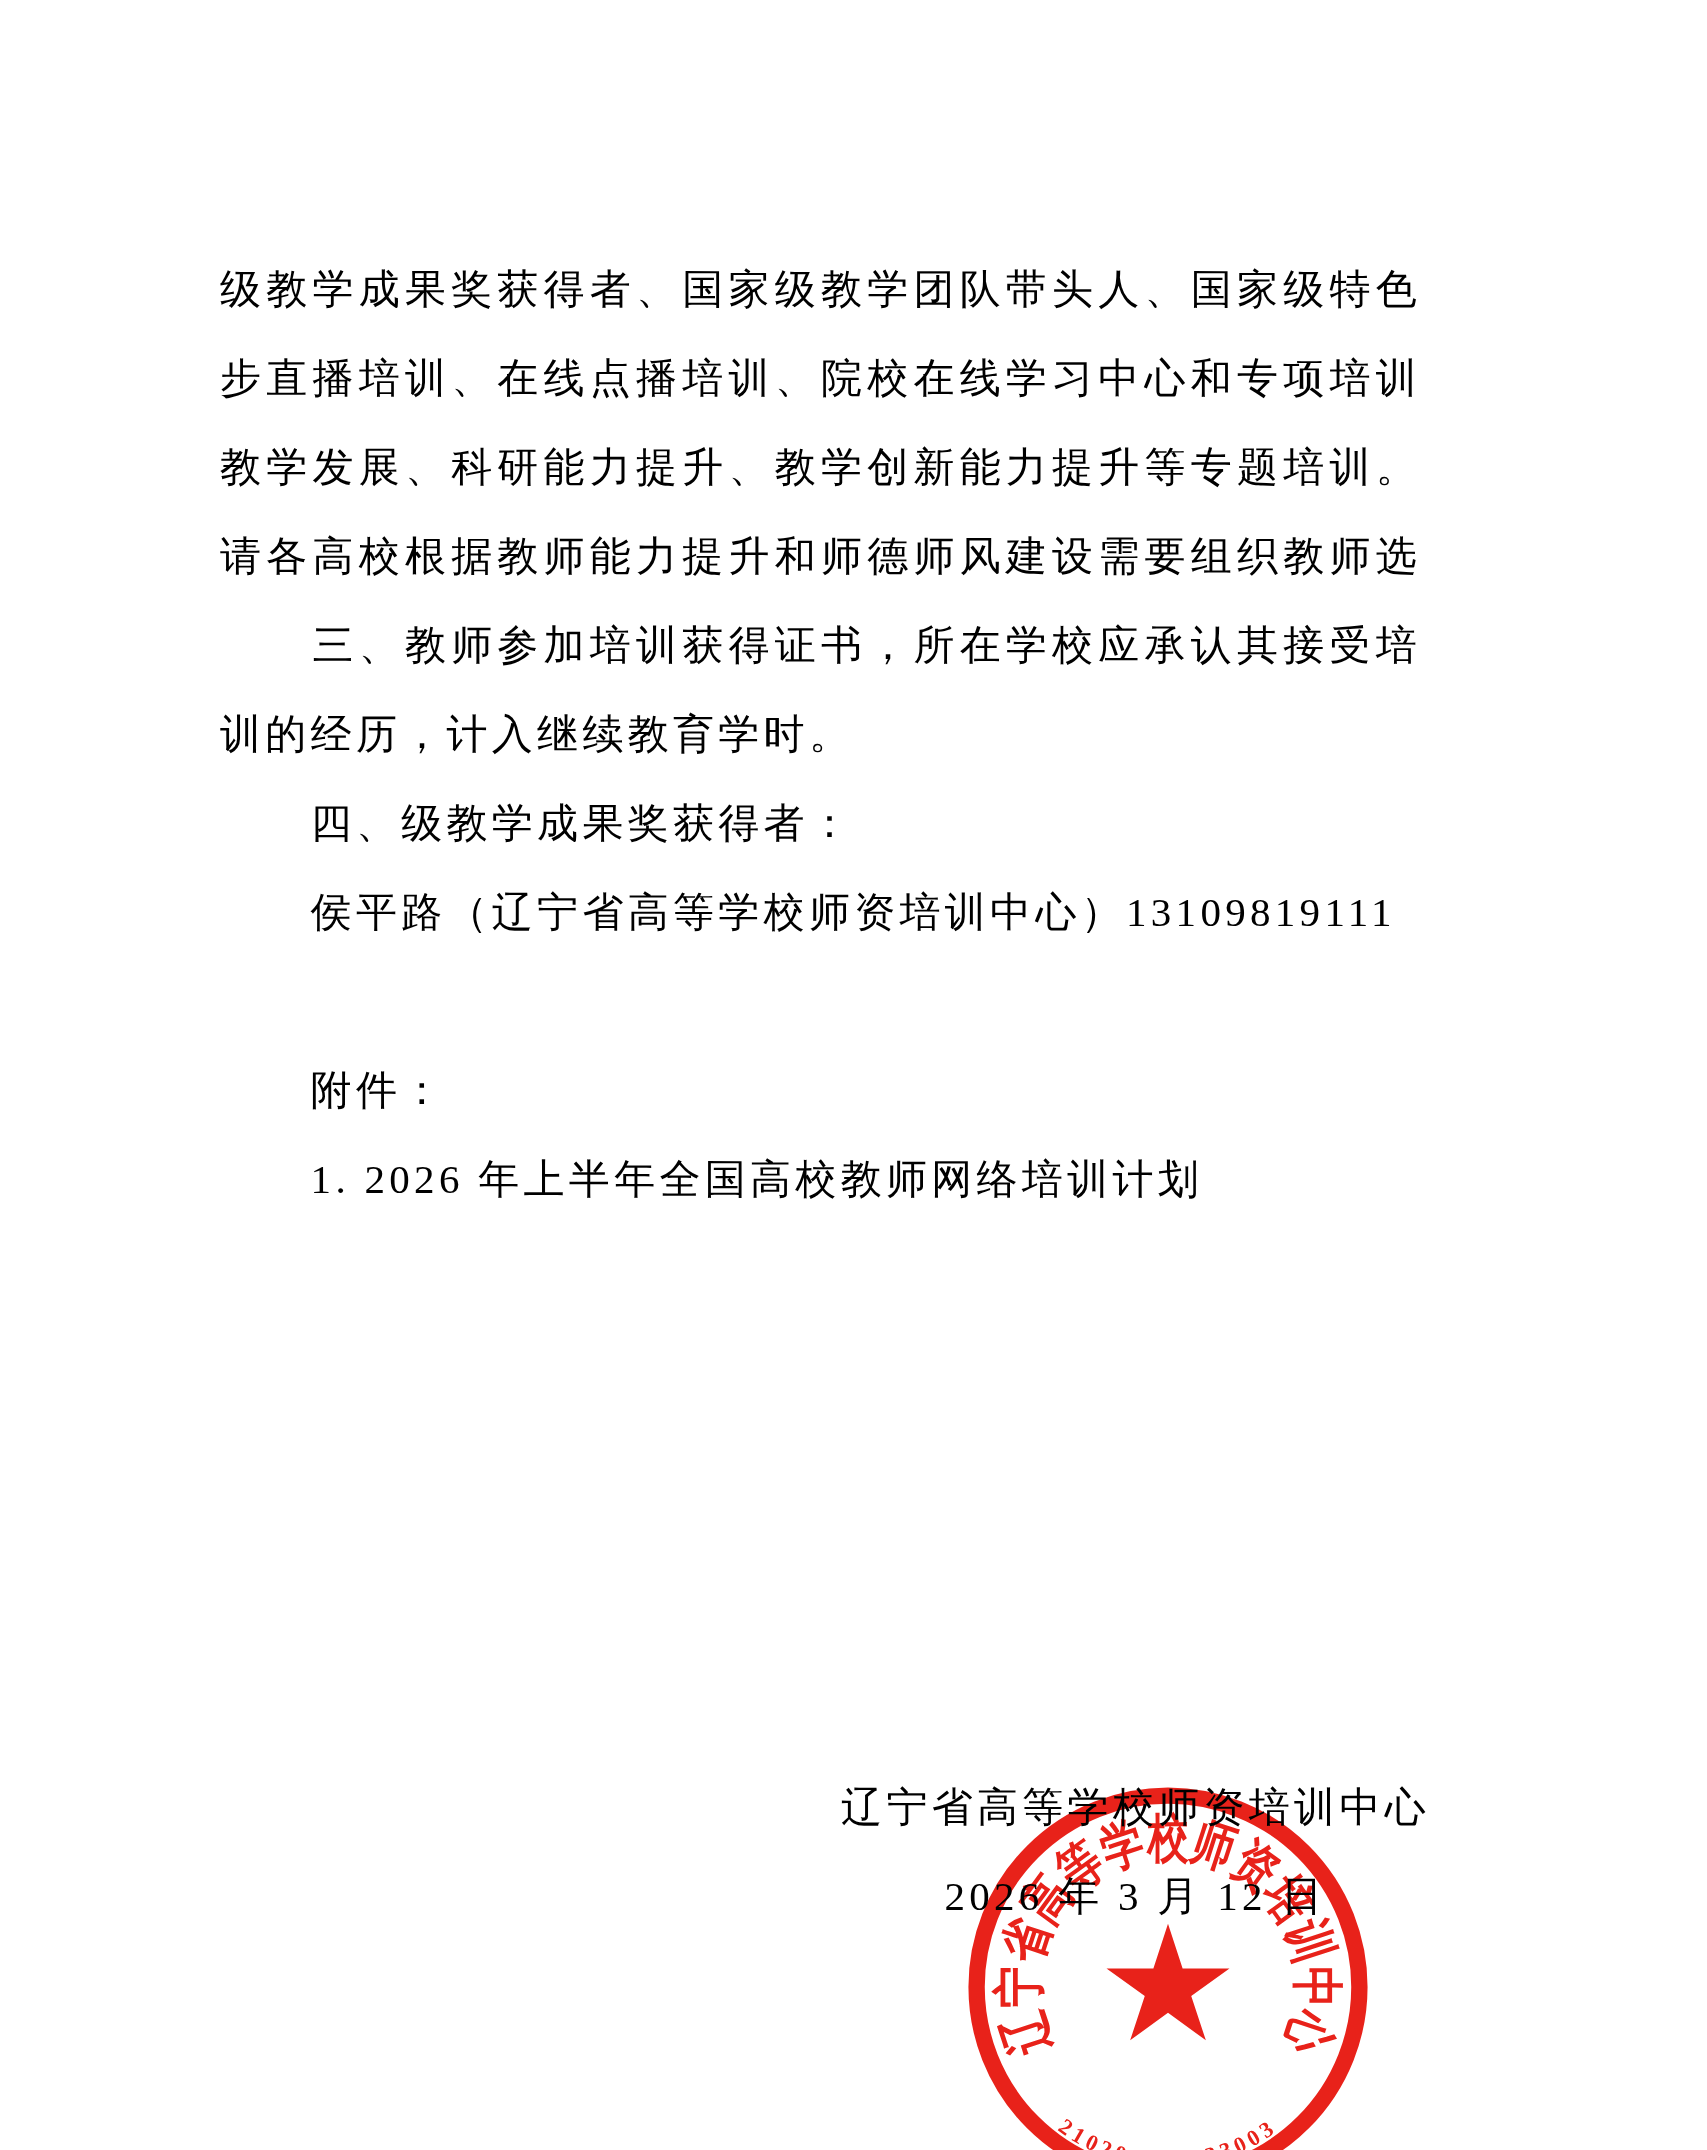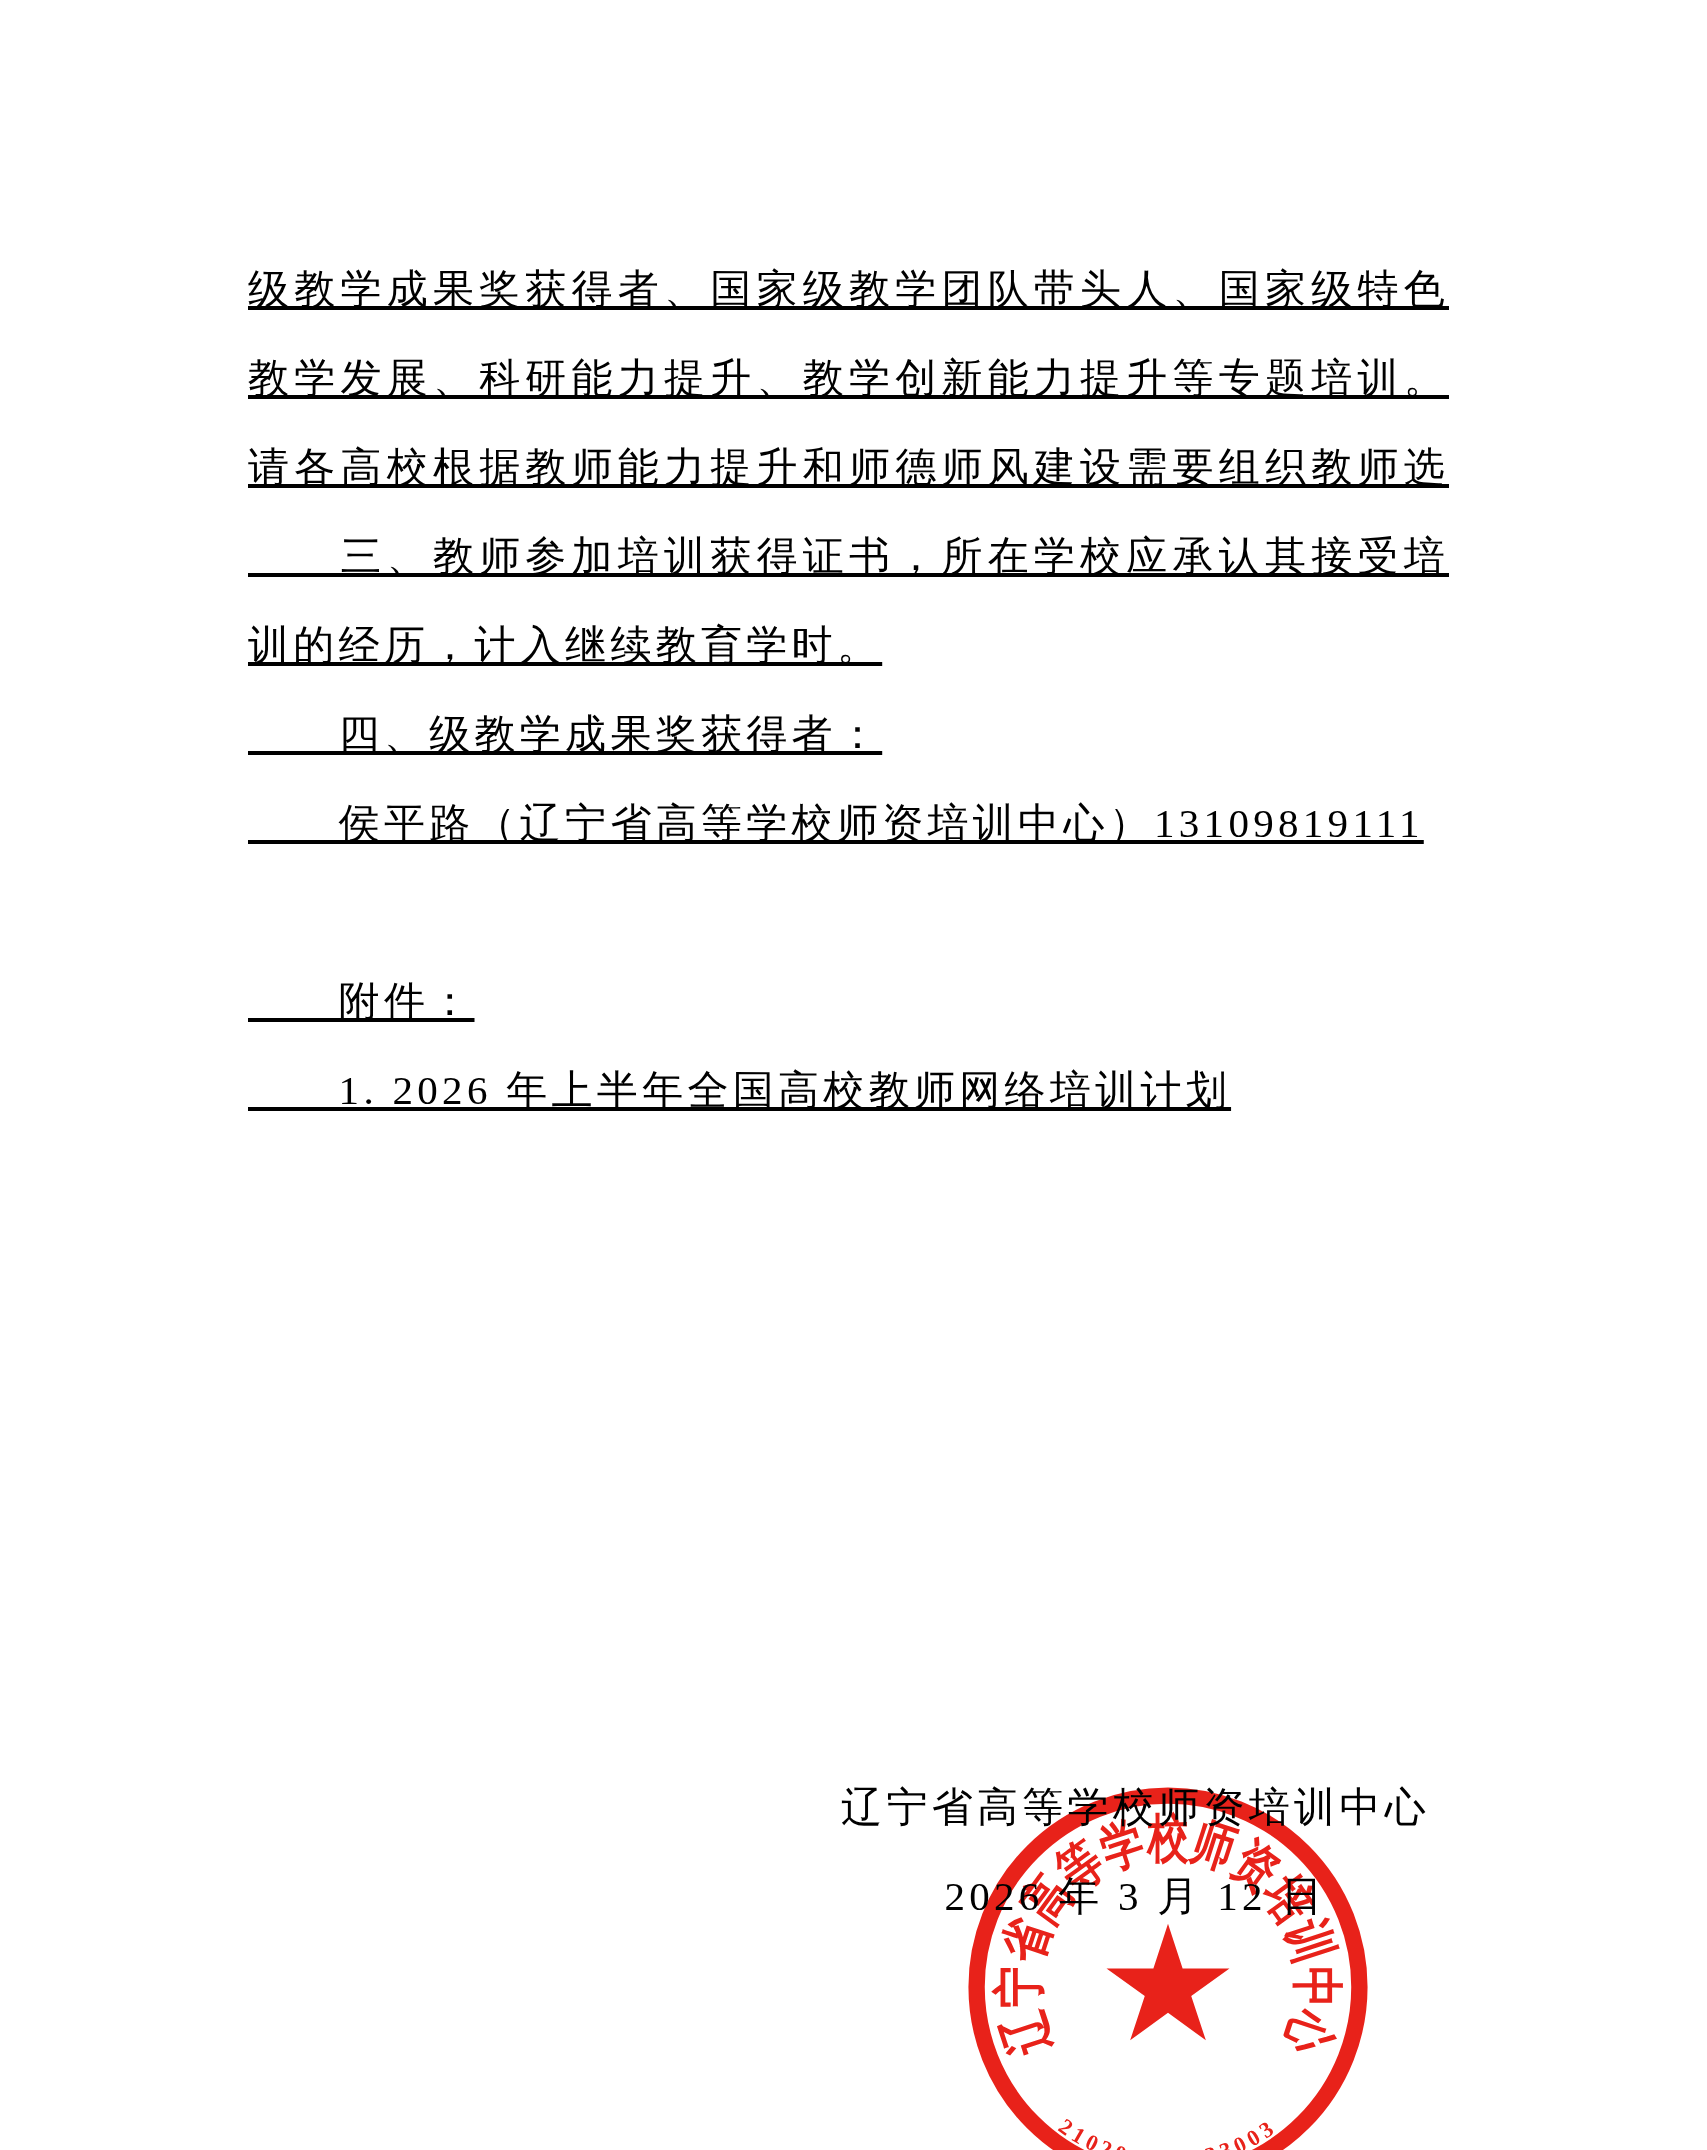--- a/index.html
+++ b/index.html
@@ -10,24 +10,23 @@
   body {
     width: 1707px;
     height: 2414px;
     position: relative;
     font-family: "Liberation Serif", "DejaVu Serif", serif;
     color: #000;
     overflow: hidden;
   }
   .content {
     position: absolute;
-    left: 248px;
+    left: 220px;
     top: 245px;
     width: 1201px;
-    text-decoration: underline;
   }
   .line {
     height: 89px;
     line-height: 89px;
     font-size: 41px;
     letter-spacing: 4.3px;
     white-space: pre;
   }
   .line.j {
     white-space: nowrap;
@@ -72,20 +71,21 @@
     font-size: 52px;
     font-weight: 700;
     letter-spacing: 11px;
   }
 </style>
 </head>
 <body>
 
 <div class="content">
   <div class="line j">级教学成果奖获得者、国家级教学团队带头人、国家级特色</div>
+  <div class="line j">步直播培训、在线点播培训、院校在线学习中心和专项培训</div>
   <div class="line j">教学发展、科研能力提升、教学创新能力提升等专题培训。</div>
   <div class="line j">请各高校根据教师能力提升和师德师风建设需要组织教师选</div>
   <div class="line j">　　三、教师参加培训获得证书，所在学校应承认其接受培</div>
   <div class="line">训的经历，计入继续教育学时。</div>
   <div class="line">　　四、级教学成果奖获得者：</div>
   <div class="line">　　侯平路（辽宁省高等学校师资培训中心）13109819111</div>
   <div class="line"></div>
   <div class="line">　　附件：</div>
   <div class="line">　　1. 2026 年上半年全国高校教师网络培训计划</div>
 </div>

